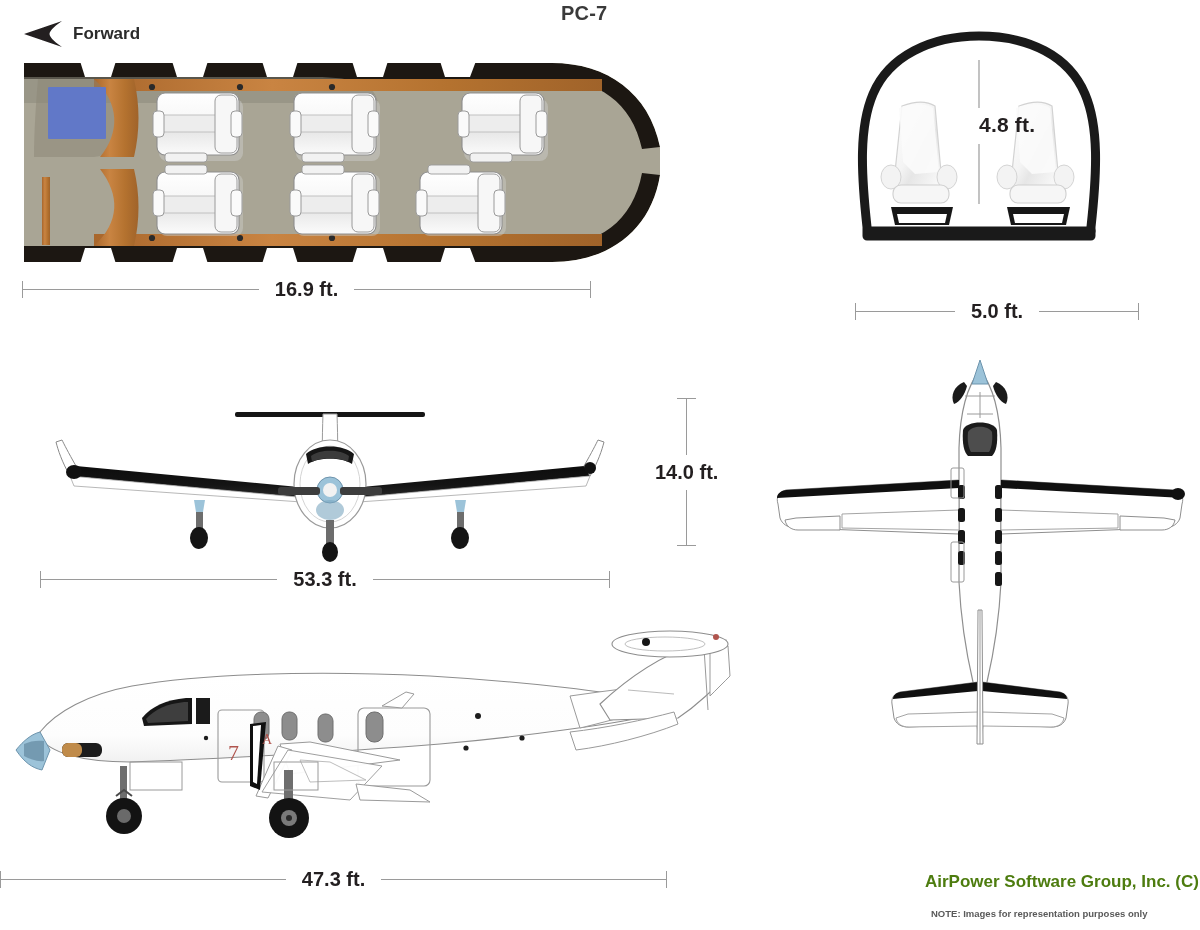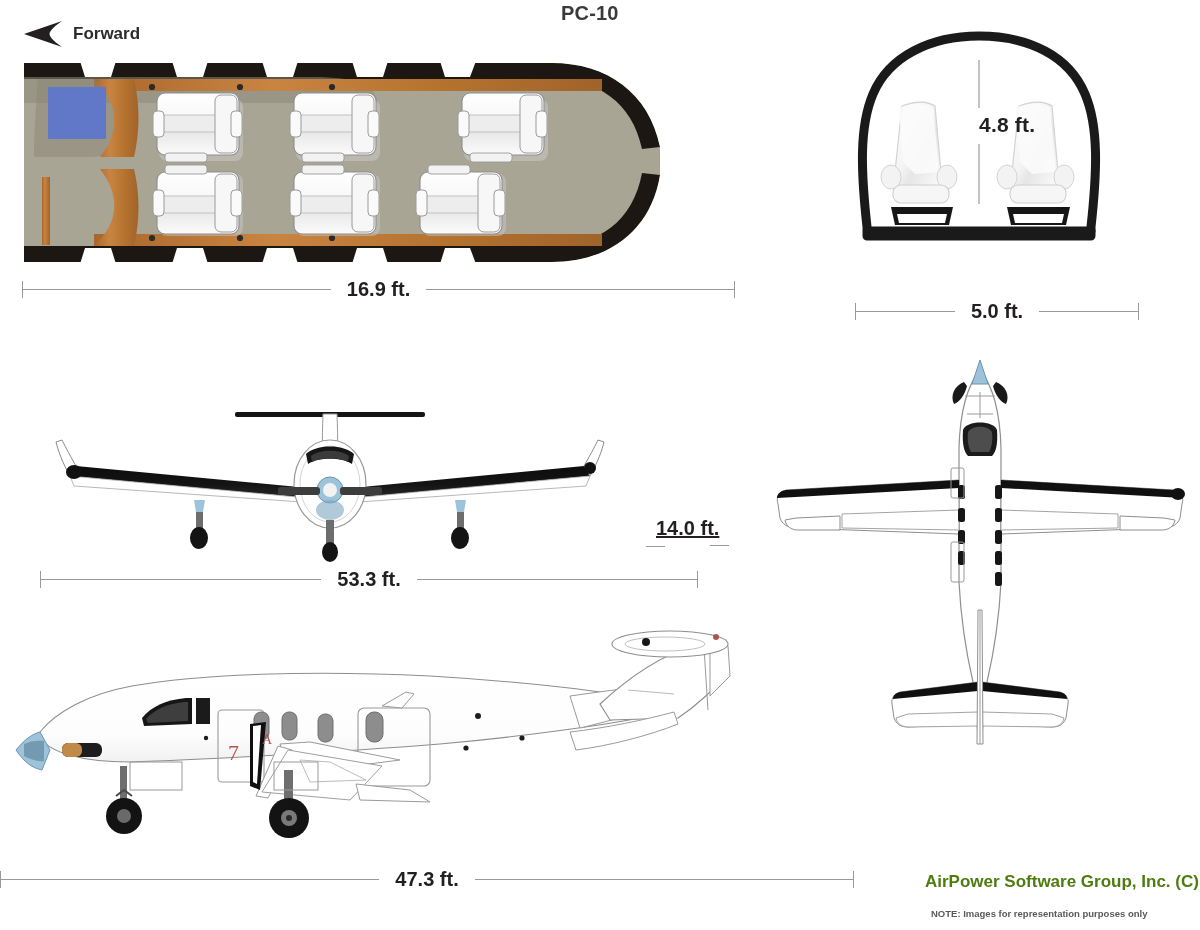--- a/index.html
+++ b/index.html
@@ -22,50 +22,50 @@
   .cab-svg{display:block;}
 
   
   .dim-h{display:flex;align-items:center;}
   .dim-h .bar{flex:1 1 auto;height:1px;background:#9a9a9a;position:relative;}
   .dim-h .bar::before{content:"";position:absolute;height:17px;width:1px;background:#9a9a9a;top:-8px;}
   .dim-h .bar.left::before{left:0;}
   .dim-h .bar.right::before{right:0;}
   .dim-h .dtxt{padding:0 16px;font-size:20px;font-weight:700;white-space:nowrap;color:#231f20;}
 
-  .dim-v{display:flex;align-items:flex-end;text-decoration:underline;}
+  .dim-v{display:flex;flex-direction:column;align-items:center;}
   .dim-v .bar{flex:1 1 auto;width:1px;background:#9a9a9a;position:relative;}
   .dim-v .bar::before{content:"";position:absolute;width:19px;height:1px;background:#9a9a9a;left:-9px;}
   .dim-v .bar.top::before{top:0;}
   .dim-v .bar.bottom::before{bottom:0;}
   .dim-v .dtxt{padding:6px 0;font-size:20px;font-weight:700;white-space:nowrap;color:#231f20;}
 
-  #dim-cabin-length{left:22px;top:278px;width:713px;}
+  #dim-cabin-length{left:22px;top:278px;width:569px;}
   #dim-cabin-width{left:855px;top:300px;width:284px;}
-  #dim-wingspan{left:40px;top:568px;width:658px;}
-  #dim-aircraft-length{left:0px;top:868px;width:854px;}
+  #dim-wingspan{left:40px;top:568px;width:570px;}
+  #dim-aircraft-length{left:0px;top:868px;width:667px;}
   #dim-height{left:655px;top:398px;height:148px;}
 
   
   #cross-section{left:855px;top:22px;width:260px;height:265px;}
   #cabin-height-label{left:963px;top:113px;font-size:21px;font-weight:700;margin-left:16px;}
 
   
   #front-view{left:30px;top:392px;width:600px;height:170px;}
   #side-view{left:10px;top:620px;width:745px;height:240px;}
   #top-view{left:760px;top:352px;width:440px;height:400px;}
 
   
   #company-credit{left:925px;top:872px;font-size:17px;font-weight:600;color:#4d7c0f;white-space:nowrap;}
   #disclaimer-note{left:931px;top:908px;font-size:9.5px;font-weight:600;color:#5a5a5a;white-space:nowrap;}
 </style>
 </head>
 <body>
 
-<div class="abs lbl" id="model-title">PC-10</div>
+<div class="abs lbl" id="model-title">PC-7</div>
 
 <div class="abs" id="forward-group">
   <svg width="42" height="28" viewBox="0 0 42 28">
     <path d="M2 14 L40 1 C30 8 28 11 27.5 14 C28 17 30 20 40 27 Z" fill="#231f20"></path>
   </svg>
   <span id="forward-label">Forward</span>
 </div>
 
 <div class="abs" id="cabin-plan">
 <svg class="cab-svg" width="660" height="215" viewBox="0 0 660 215">

